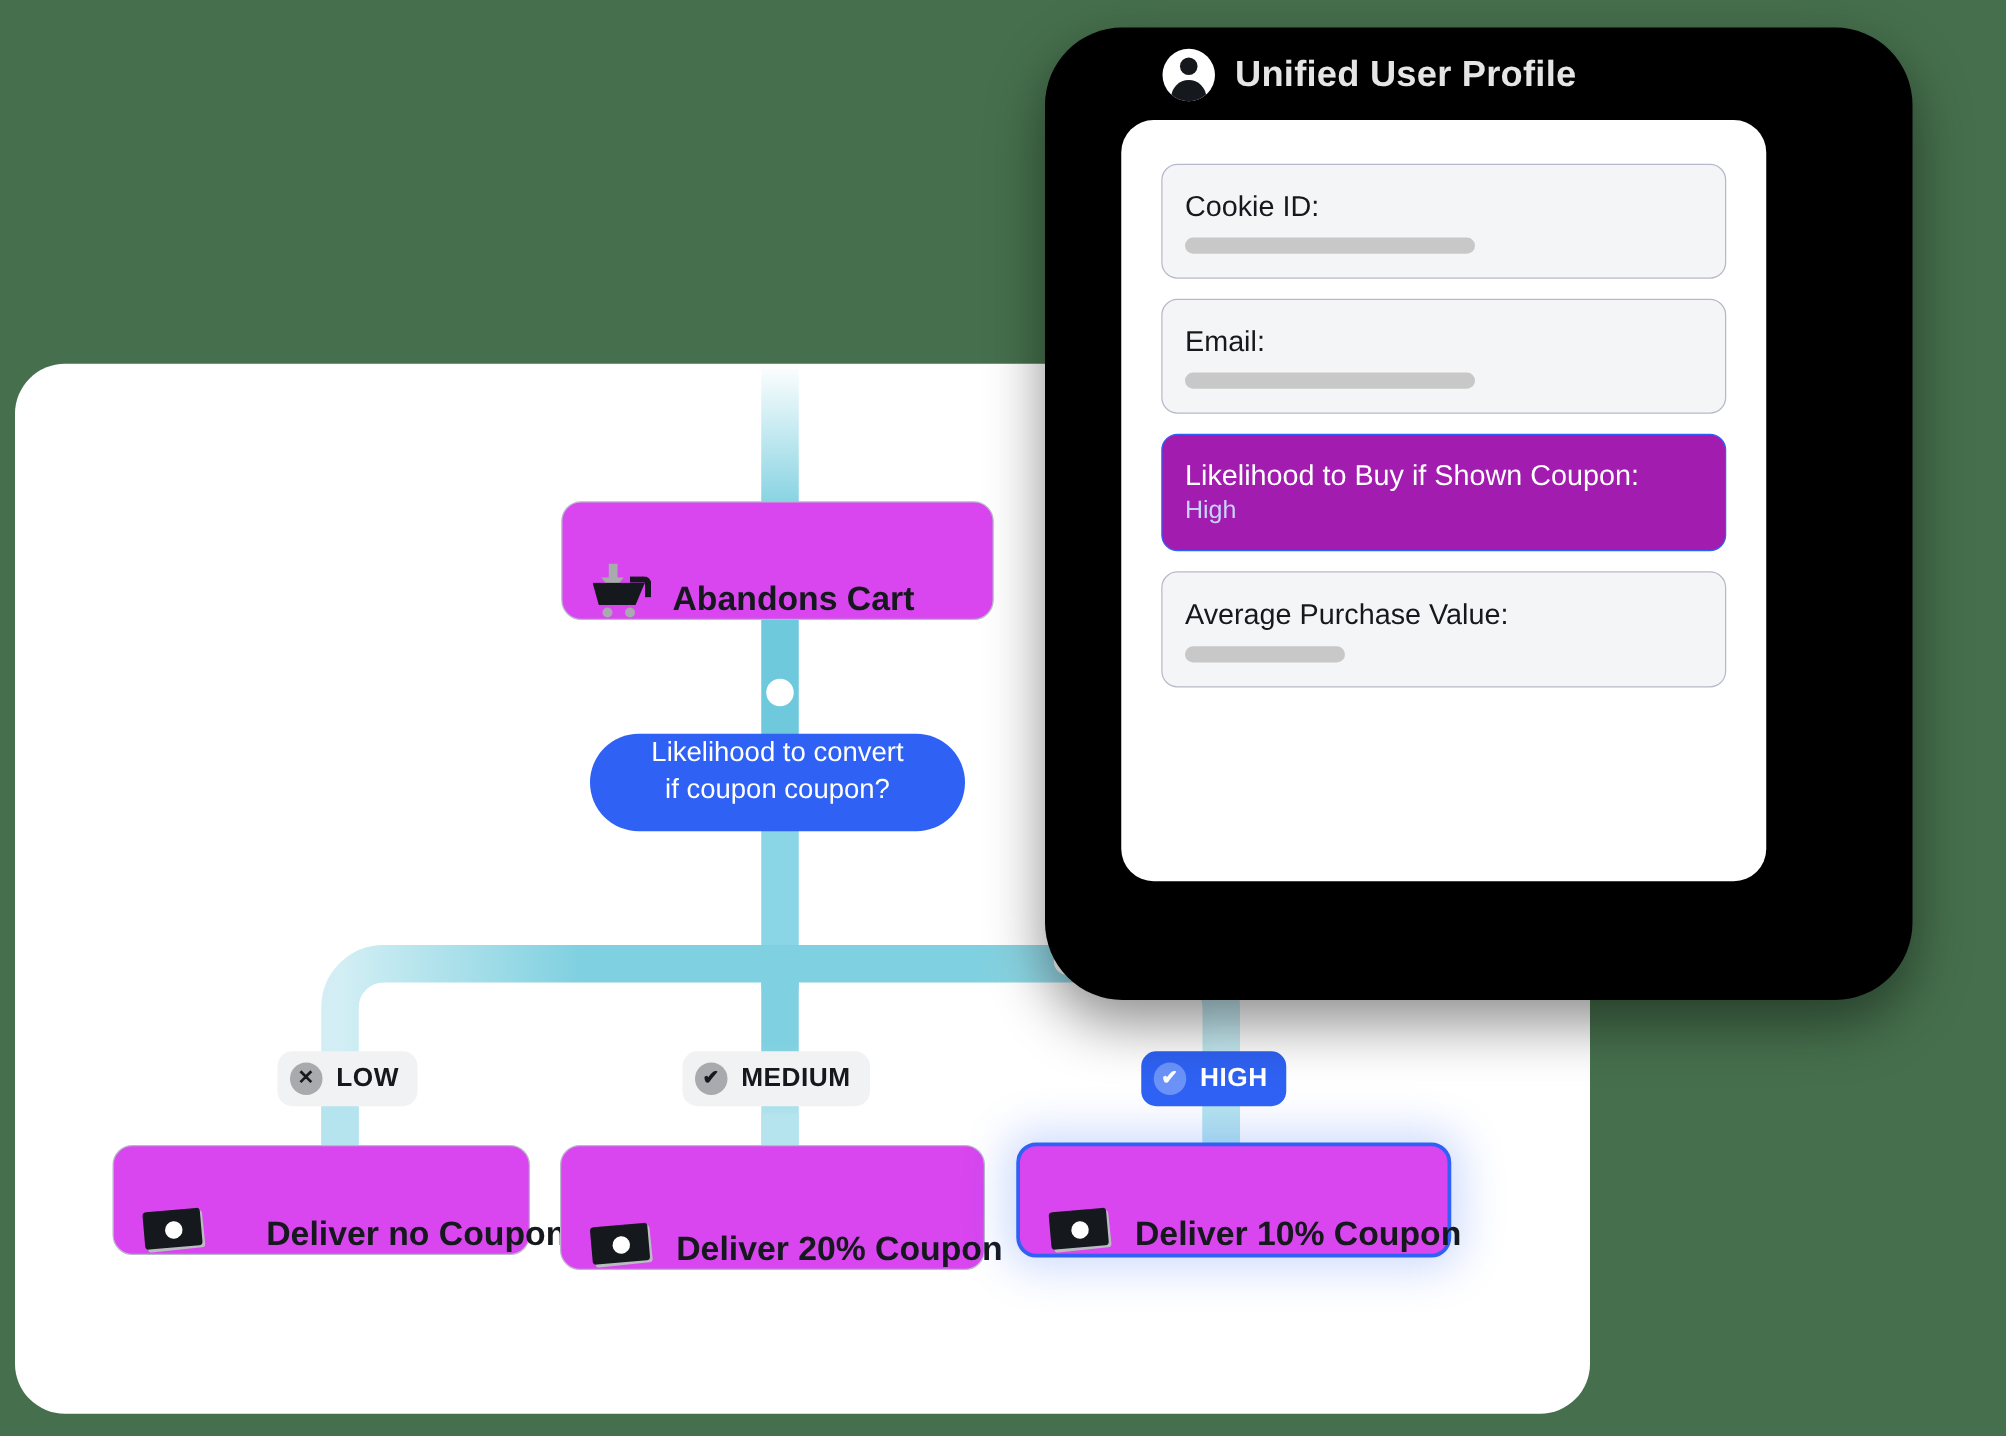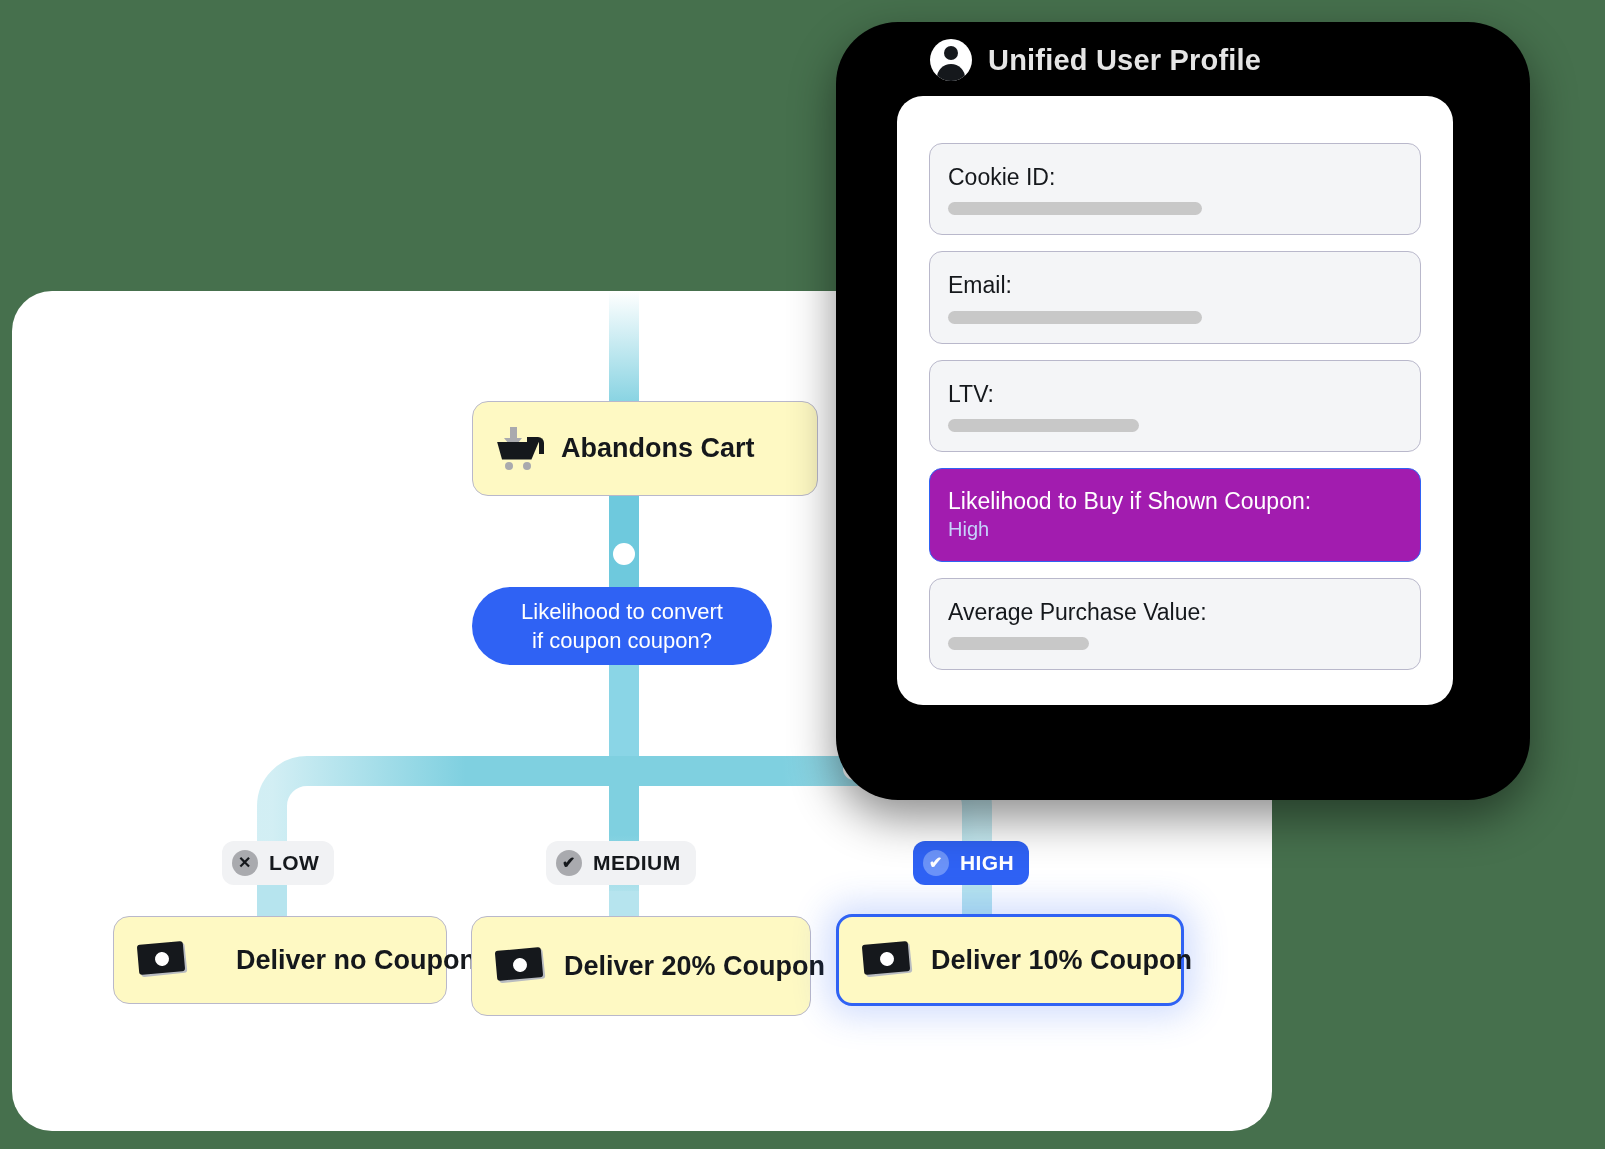--- a/index.html
+++ b/index.html
@@ -77,30 +77,29 @@
     font-weight: bold;
     letter-spacing: 0.2px;
     white-space: nowrap;
   }
 
   
   .profile-card {
     position: absolute;
     left: 897px;
     top: 96px;
-    width: 556px;
+    width: 516px;
     height: 609px;
     background: #ffffff;
     border-radius: 26px;
     box-sizing: border-box;
     padding: 35px 32px;
     display: flex;
     flex-direction: column;
     gap: 16px;
-    justify-content: flex-end;
   }
   .field {
     background: #f4f5f7;
     border: 1px solid #b9b8cb;
     border-radius: 13px;
     padding: 21px 18px 19px 18px;
     box-sizing: border-box;
   }
   .field-label {
     font-size: 23px;
@@ -145,29 +144,28 @@
   .connectors {
     position: absolute;
     left: 0;
     top: 0;
     width: 1260px;
     height: 840px;
   }
 
   .node {
     position: absolute;
-    background: #fef9c3;
+    background: #d946ef;
     border: 1px solid #b9b8cb;
     border-radius: 16px;
     display: flex;
-    align-items: center;
+    align-items: flex-end;
     gap: 18px;
     box-sizing: border-box;
     padding: 0 24px;
-    margin-left: 23px;
   }
   .node-label {
     font-size: 27px;
     font-weight: bold;
     color: #15181c;
     white-space: nowrap;
   }
 
   
   .cart-icon {
@@ -260,21 +258,21 @@
     background: #ffffff;
     transform: rotate(-5deg);
   }
 
   
   .decision-pill {
     position: absolute;
     background: #2f62f4;
     border-radius: 50px;
     display: flex;
-    align-items: center;
+    align-items: flex-start;
     justify-content: center;
     text-align: center;
     color: #ffffff;
     font-size: 22px;
     line-height: 1.32;
     padding: 0 22px;
     box-sizing: border-box;
   }
 
   
@@ -459,24 +457,20 @@
     <div class="field">
       <div class="field-label">Cookie ID:</div>
       <div class="field-bar bar-w-long"></div>
     </div>
 
     <div class="field">
       <div class="field-label">Email:</div>
       <div class="field-bar bar-w-long"></div>
     </div>
 
-    <div class="field">
-      <div class="field-label">LTV:</div>
-      <div class="field-bar bar-w-mid"></div>
-    </div>
 
     <div class="field highlight">
       <div class="field-label">Likelihood to Buy if Shown Coupon:</div>
       <div class="field-value">High</div>
     </div>
 
     <div class="field">
       <div class="field-label">Average Purchase Value:</div>
       <div class="field-bar bar-w-short"></div>
     </div>

